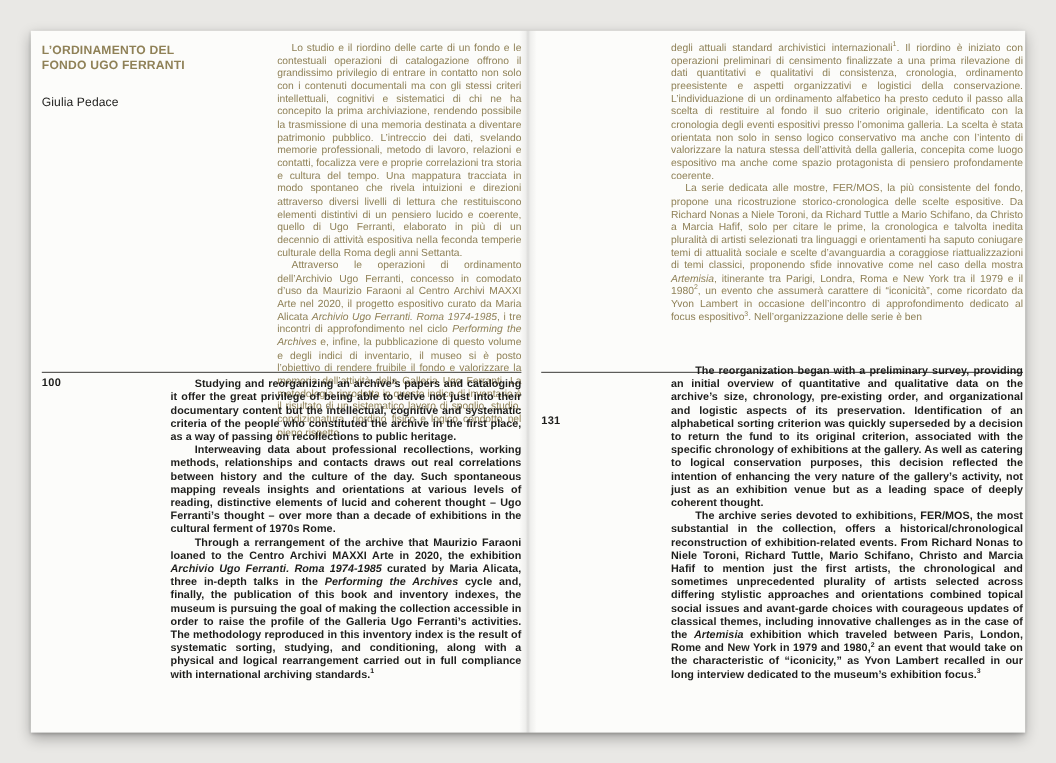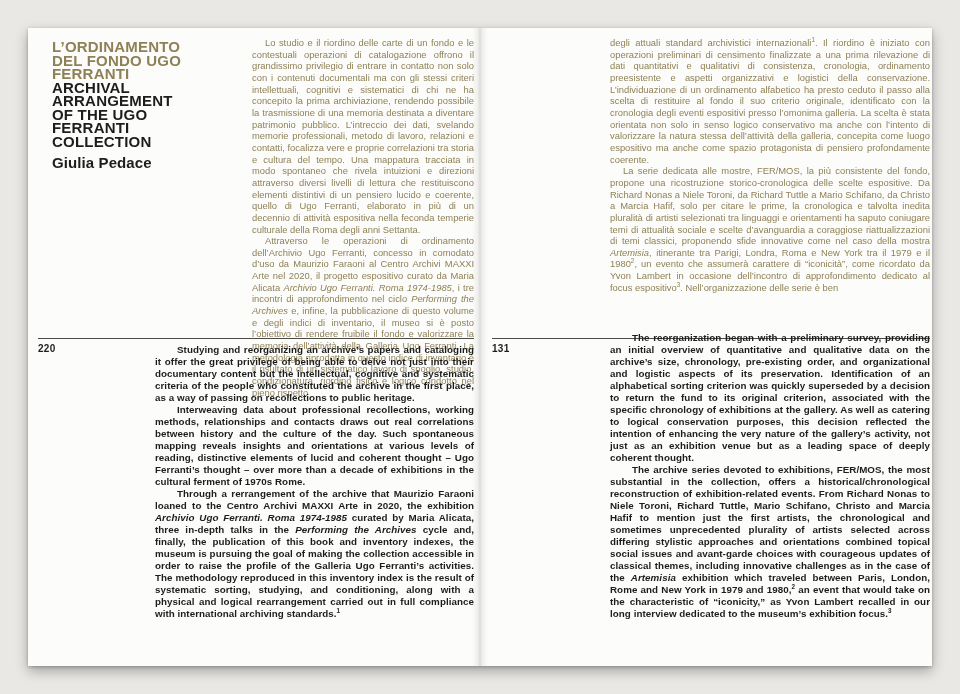--- a/index.html
+++ b/index.html
@@ -28,27 +28,27 @@
   .page.right { left: 452px; }
   .spine {
     position: absolute; left: 50%; top: 0; width: 16px; height: 100%;
     transform: translateX(-50%);
     background: linear-gradient(to right,
       rgba(0,0,0,0) 0%, rgba(0,0,0,.05) 35%,
       rgba(0,0,0,.13) 50%, rgba(0,0,0,.05) 65%, rgba(0,0,0,0) 100%);
     pointer-events: none; z-index: 5;
   }
   .header {
-    position: absolute; left: 24px; top: 12px; width: 134px;
-    font-size: 15px; line-height: 13.5px; letter-spacing: .2px;
+    position: absolute; left: 10px; top: 12px; width: 134px;
+    font-size: 11px; line-height: 13.5px; letter-spacing: .2px;
     text-transform: uppercase;
   }
   .title-it { color: var(--olive); font-weight: 600; }
   .title-en { color: var(--ink);  font-weight: 700; }
-  .author   { margin-top: 8px; color: var(--ink); font-weight: 700; text-transform: none; letter-spacing: .1px; }
+  .author   { margin-top: 20px; color: var(--ink); font-weight: 400; text-transform: none; letter-spacing: .1px; }
 
   .col { position: absolute; text-align: justify; hyphens: auto; -webkit-hyphens: auto; }
   .col p { margin: 0; }
 
   .italian { color: var(--olive); font-size: 9.4px; line-height: 11.65px; font-weight: 400; }
   .english { color: var(--ink);  font-size: 9.8px; line-height: 12px;   font-weight: 600; letter-spacing: .05px; }
   .italian p.indent { text-indent: 13px; }
   .english p.indent { text-indent: 22px; }
 
   .left  .italian { left: 224px; top: 9px;   width: 222px; }
@@ -58,44 +58,43 @@
 
   .rule { position: absolute; top: 310px; height: 1px; background: var(--rule); }
   .left  .rule { left: 10px; width: 436px; }
   .right .rule { left: 12px; width: 438px; }
 
   .folio {
     position: absolute; top: 315px;
     font-size: 10px; font-weight: 600; color: var(--ink); letter-spacing: .3px;
   }
   .left .folio { left: 10px; }
-  .right .folio { left: 12px; }
+  .right .folio { left: 12px; margin-top: 34px; }
 
   .col sup { font-size: 6.3px; line-height: 0; vertical-align: super; }
   .col i   { }
 </style>
 </head>
 <body>
 
 <div class="spread">
 
   <div class="page left">
     <div class="header">
       <div class="title-it">L’ORDINAMENTO DEL FONDO UGO FERRANTI</div>
-      <div class="title-en">ARCHIVAL ARRANGEMENT OF THE UGO FERRANTI COLLECTION</div>
       <div class="author">Giulia Pedace</div>
     </div>
 
     <div class="col italian" lang="it">
       <p class="indent">Lo studio e il riordino delle carte di un fondo e le contestuali operazioni di catalogazione offrono il grandissimo privilegio di entrare in contatto non solo con i contenuti documentali ma con gli stessi criteri intellettuali, cognitivi e sistematici di chi ne ha concepito la prima archiviazione, rendendo possibile la trasmissione di una memoria destinata a diventare patrimonio pubblico. L’intreccio dei dati, svelando memorie professionali, metodo di lavoro, relazioni e contatti, focalizza vere e proprie correlazioni tra storia e cultura del tempo. Una mappatura tracciata in modo spontaneo che rivela intuizioni e direzioni attraverso diversi livelli di lettura che restituiscono elementi distintivi di un pensiero lucido e coerente, quello di Ugo Ferranti, elaborato in più di un decennio di attività espositiva nella feconda temperie culturale della Roma degli anni Settanta.</p>
       <p class="indent">Attraverso le operazioni di ordinamento dell’Archivio Ugo Ferranti, concesso in comodato d’uso da Maurizio Faraoni al Centro Archivi MAXXI Arte nel 2020, il progetto espositivo curato da Maria Alicata <i>Archivio Ugo Ferranti. Roma 1974-1985</i>, i tre incontri di approfondimento nel ciclo <i>Performing the Archives</i> e, infine, la pubblicazione di questo volume e degli indici di inventario, il museo si è posto l’obiettivo di rendere fruibile il fondo e valorizzare la memoria dell’attività della Galleria Ugo Ferranti. La metodologia riprodotta in questo indice di inventario è il risultato di un sistematico lavoro di spoglio, studio, condizionatura, riordino fisico e logico condotto nel pieno rispetto</p>
     </div>
 
     <div class="rule"></div>
-    <div class="folio">220</div>
+    <div class="folio">100</div>
 
     <div class="col english" lang="en">
       <p class="indent">Studying and reorganizing an archive’s papers and cataloging it offer the great privilege of being able to delve not just into their documentary content but the intellectual, cognitive and systematic criteria of the people who constituted the archive in the first place, as a way of passing on recollections to public heritage.</p>
       <p class="indent">Interweaving data about professional recollections, working methods, relationships and contacts draws out real correlations between history and the culture of the day. Such spontaneous mapping reveals insights and orientations at various levels of reading, distinctive elements of lucid and coherent thought – Ugo Ferranti’s thought – over more than a decade of exhibitions in the cultural ferment of 1970s Rome.</p>
       <p class="indent">Through a rerrangement of the archive that Maurizio Faraoni loaned to the Centro Archivi MAXXI Arte in 2020, the exhibition <i>Archivio Ugo Ferranti. Roma 1974-1985</i> curated by Maria Alicata, three in-depth talks in the <i>Performing the Archives</i> cycle and, finally, the publication of this book and inventory indexes, the museum is pursuing the goal of making the collection accessible in order to raise the profile of the Galleria Ugo Ferranti’s activities. The methodology reproduced in this inventory index is the result of systematic sorting, studying, and conditioning, along with a physical and logical rearrangement carried out in full compliance with international archiving standards.<sup>1</sup></p>
     </div>
   </div>
 
   <div class="page right">
     <div class="col italian" lang="it">

